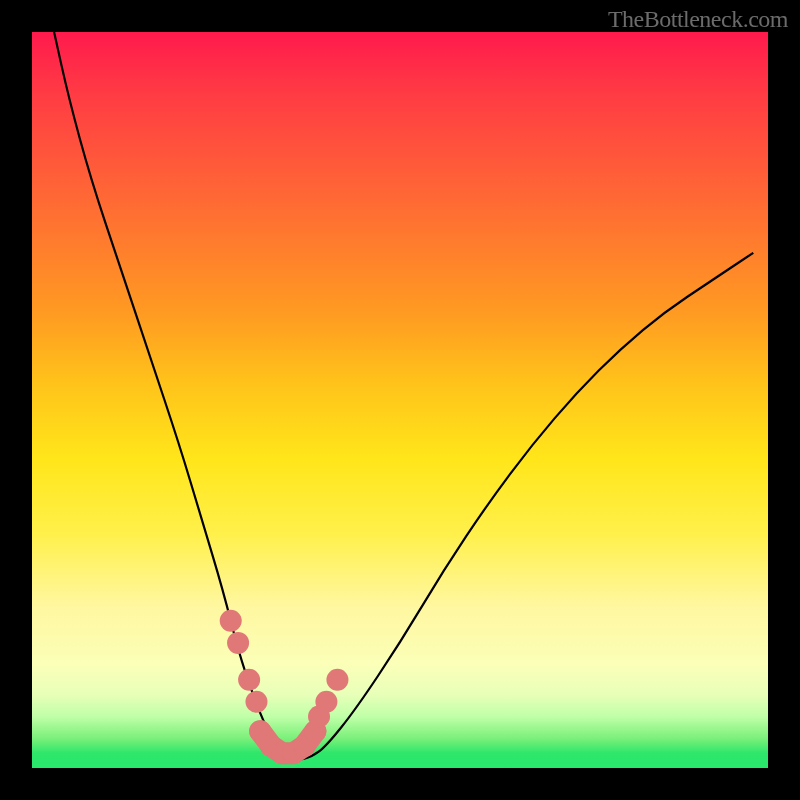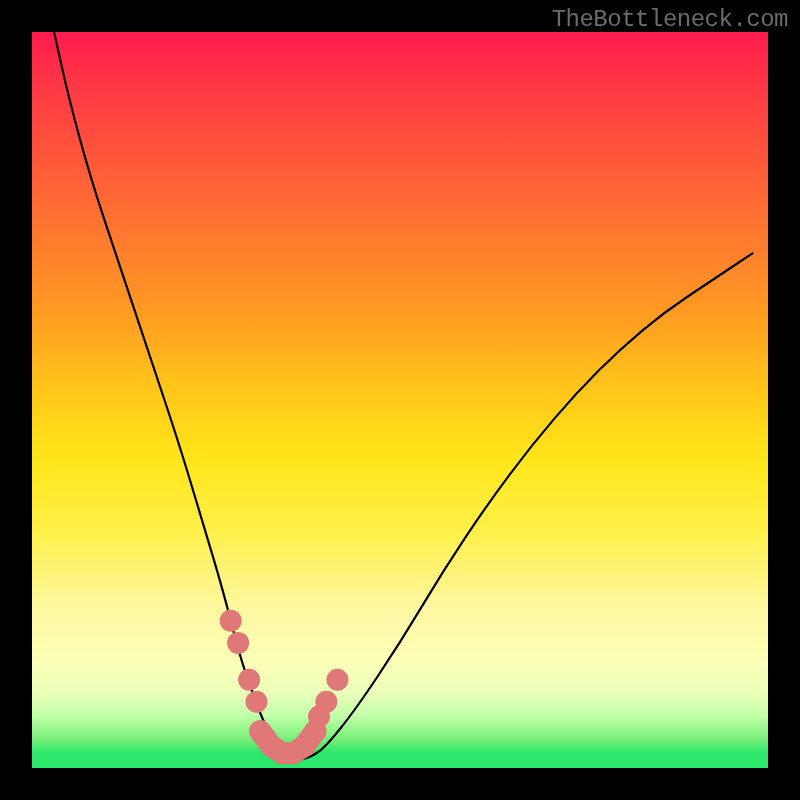--- a/index.html
+++ b/index.html
@@ -45,21 +45,21 @@
       #28e86c 100%);
   }
   .attribution {
     position: absolute;
     top: 6px;
     right: 12px;
     color: #6b6b6b;
     font-size: 24px;
     font-weight: 500;
     letter-spacing: -0.5px;
-    font-family: Liberation Mono, monospace;
+    font-family: Liberation Serif, serif;
     user-select: none;
   }
   svg.curve {
     position: absolute;
     top: 0;
     left: 0;
     width: 736px;
     height: 736px;
     overflow: visible;
   }

